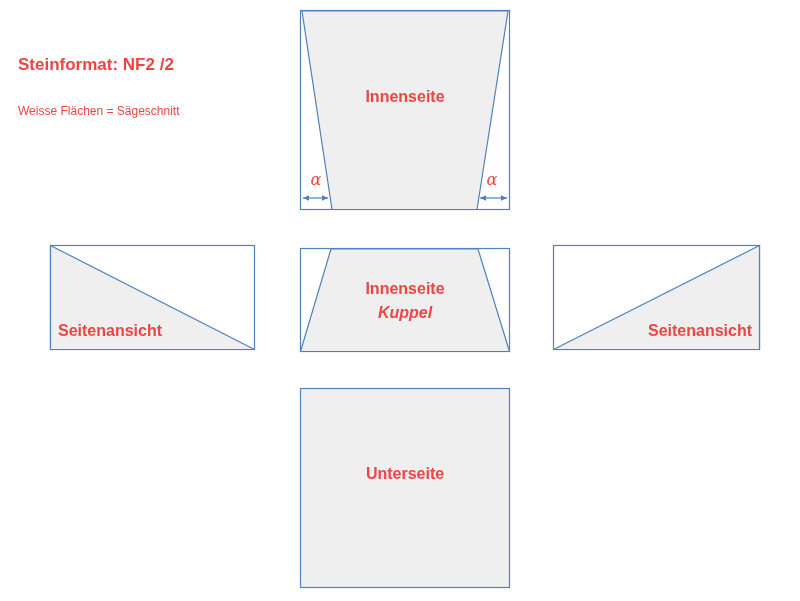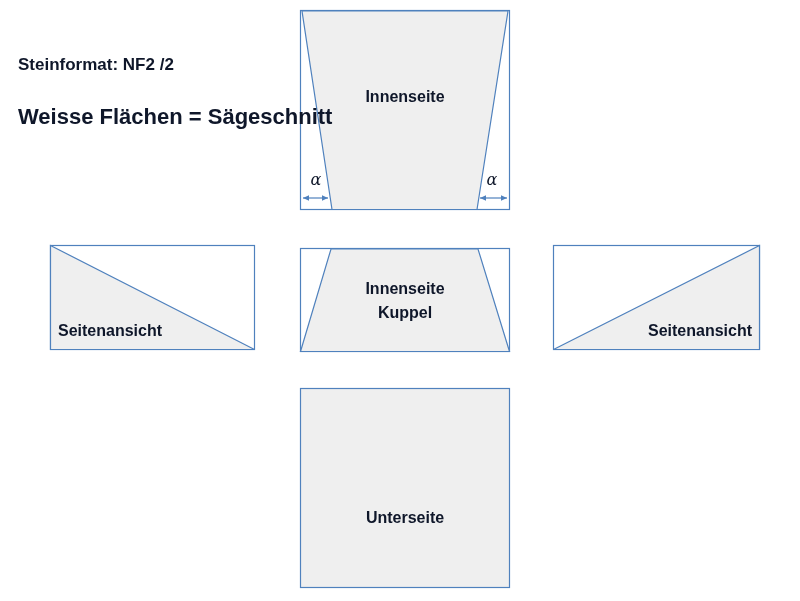--- a/index.html
+++ b/index.html
@@ -1,43 +1,43 @@
 <!DOCTYPE html>
 <html><head>
 <meta charset="utf-8">
 <style>
   html,body{margin:0;padding:0;background:#ffffff;}
   .page{
     position:relative;
     width:800px;height:601px;
     background:#ffffff;
     font-family:"Liberation Sans",sans-serif;
-    color:#0f172a;
+    color:#ef4444;
     overflow:hidden;
   }
   .page svg{position:absolute;left:0;top:0;}
   .lbl{
     position:absolute;
     font-weight:bold;
     font-size:16px;
     line-height:20px;
     text-align:center;
     white-space:nowrap;
   }
   .title{
     position:absolute;
     left:18px;top:55px;
     font-size:17px;
     font-weight:bold;
   }
   .legend-line{
     position:absolute;
     left:18px;
-    font-size:22px;
-    font-weight:bold;
+    font-size:12px;
+    font-weight:normal;
   }
   .legend-1{top:104px;}
   .legend-2{top:134px;}
   .alpha{
     position:absolute;
     width:20px;
     text-align:center;
     font-family:"DejaVu Serif",serif;
     font-style:italic;
     font-size:16px;
@@ -83,20 +83,20 @@
 
   <div class="lbl" style="left:330px;top:87px;width:150px;">Innenseite</div>
 
   <div class="alpha" style="left:306px;top:171px;">α</div>
   <div class="alpha" style="left:482px;top:171px;">α</div>
 
   <div class="lbl" style="left:58px;top:321px;text-align:left;">Seitenansicht</div>
 
   <div class="lbl two-line" style="left:330px;top:277px;width:150px;">
     <span style="display:block;text-align:center;">Innenseite</span>
-    <span style="display:block;">Kuppel</span>
+    <span style="display:block;font-style:italic;">Kuppel</span>
   </div>
 
   <div class="lbl" style="left:600px;top:321px;width:152px;text-align:right;">Seitenansicht</div>
 
-  <div class="lbl" style="left:330px;top:508px;width:150px;">Unterseite</div>
+  <div class="lbl" style="left:330px;top:464px;width:150px;">Unterseite</div>
 
 </div>
 
 </body></html>

